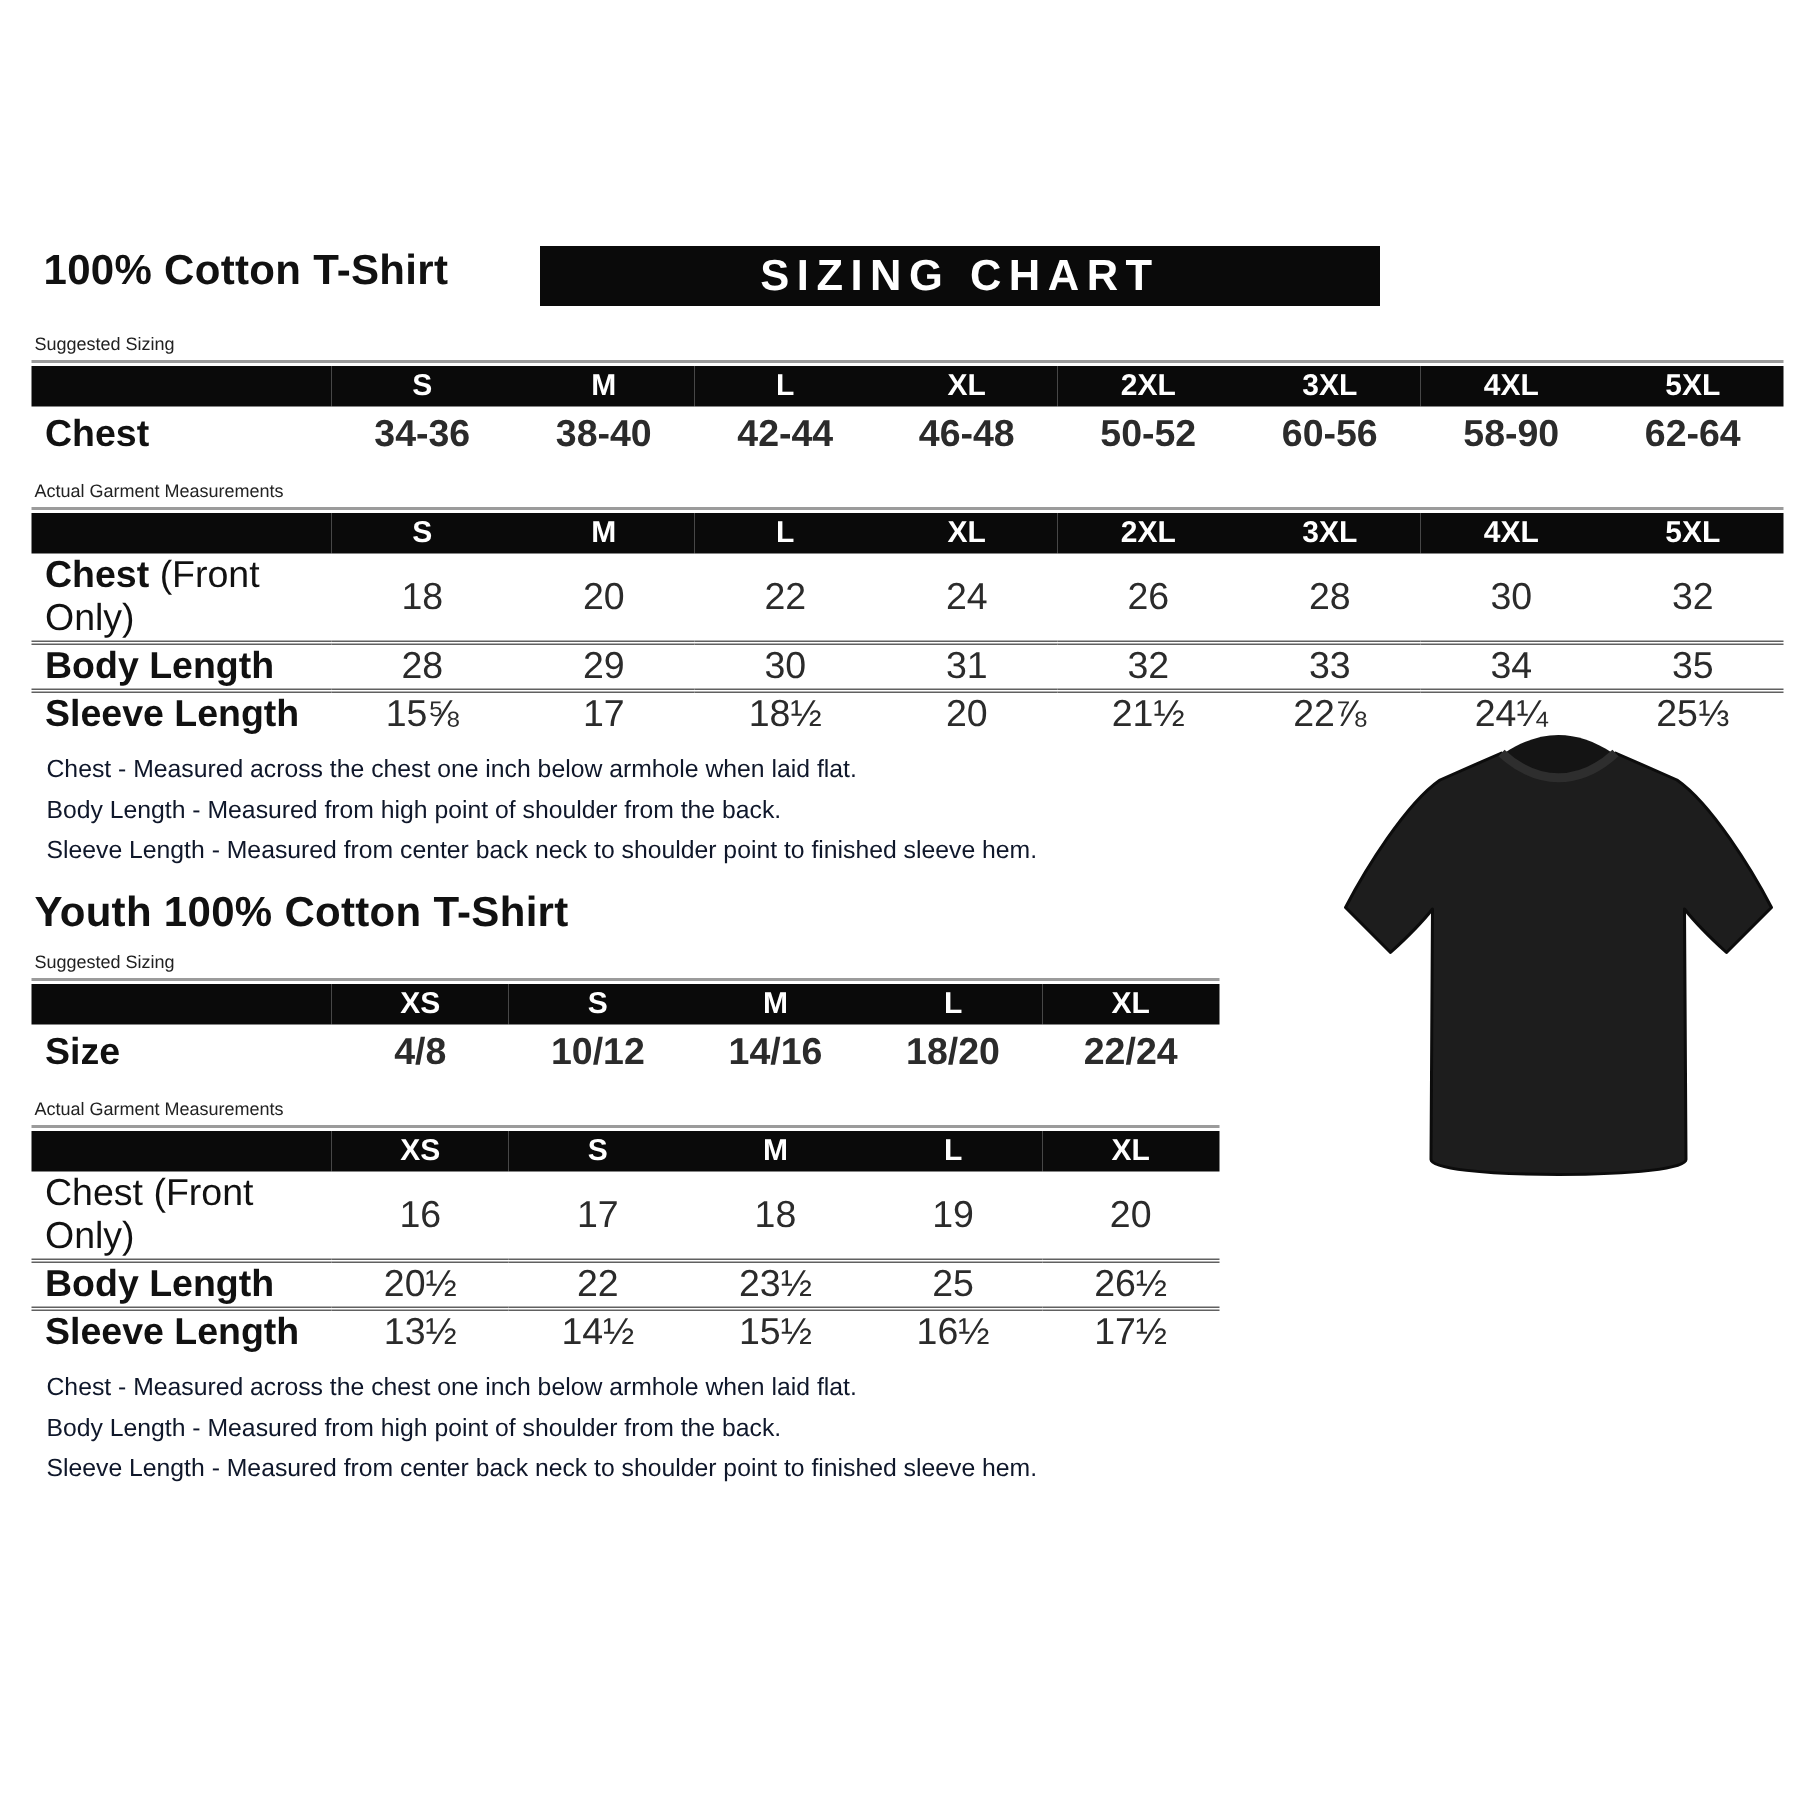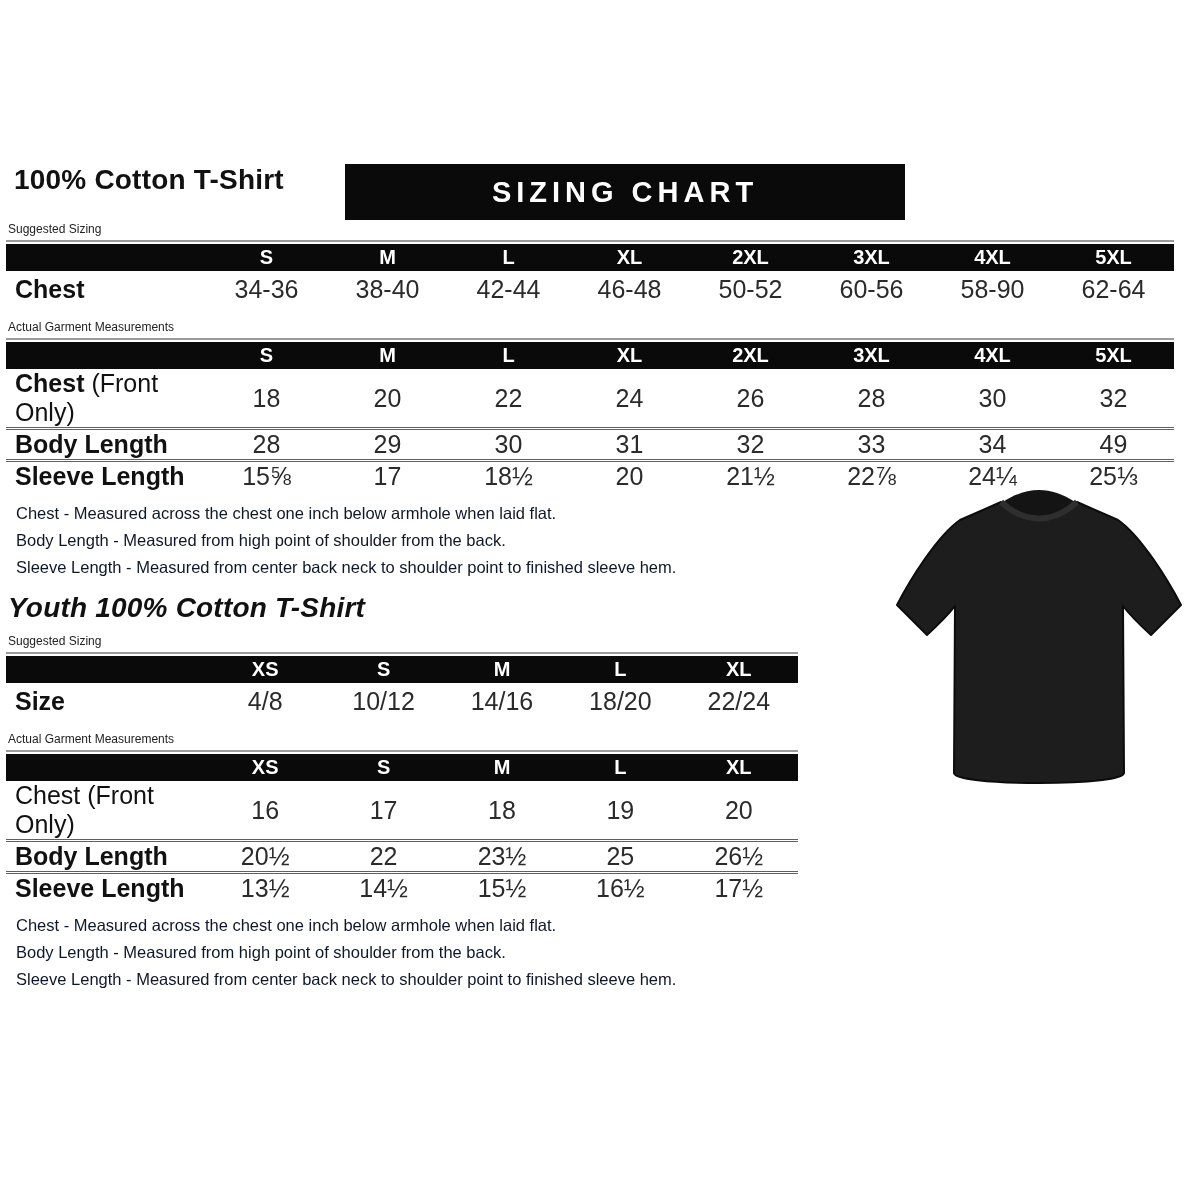--- a/index.html
+++ b/index.html
@@ -1,48 +1,48 @@
 <!DOCTYPE html>
 <html><head>
 <meta charset="utf-8">
 <style>
   html,body{margin:0;padding:0;}
   body{
     width:1200px;height:1200px;background:#ffffff;position:relative;overflow:hidden;
     font-family:"Liberation Sans","DejaVu Sans",sans-serif;color:#1a1a1a;
   }
-  .page{padding:164px 6px 0 6px;}
+  .page{padding:164px 6px 0 21px;}
   
   .header-row{display:flex;align-items:flex-start;height:46px;}
   .title{font-size:28px;font-weight:bold;margin:0;letter-spacing:.2px;color:#111;}
   .header-row .title{margin-left:8px;width:331px;flex:0 0 331px;}
   .banner{
-    width:560px;height:56px;background:#0a0a0a;color:#fff;
+    width:560px;height:40px;background:#0a0a0a;color:#fff;
     display:flex;align-items:center;justify-content:center;
     font-size:29px;font-weight:bold;letter-spacing:5px;
   }
   
   .sec{margin-top:12px;}
   .sec.adult{width:1168px;}
   .sec.youth{width:792px;}
   .sec-label{font-size:12px;color:#222;border-bottom:2px solid #9b9b9b;padding:0 0 4px 2px;}
   table{border-collapse:collapse;table-layout:fixed;width:100%;margin-top:2px;}
   col.c-label{width:200px;}
   thead th{background:#0a0a0a;color:#fff;font-size:20px;font-weight:bold;height:27px;padding:0;text-align:center;}
   td{font-size:25px;text-align:center;color:#2b2b2b;padding:0;}
-  .suggested td{height:37px;}
+  .suggested td{height:37px;font-weight:bold;}
   .actual td{height:29px;}
   td.rowlabel{text-align:left;padding-left:9px;font-weight:bold;color:#111;}
   td.rowlabel .note{font-weight:normal;}
   td.rowlabel .plain{font-weight:normal;}
   .actual tbody tr + tr{border-top:3px double #606060;}
   
   .notes{margin:13px 0 0 10px;}
   .notes div{font-size:16.5px;color:#0f172a;margin-bottom:9px;line-height:18px;}
-  .youth-title{margin:16px 0 0 2px;font-style:italic;}
+  .youth-title{margin:16px 0 0 2px;}
   .y-gap{margin-top:10px;}
   
   .tshirt-wrap{position:absolute;left:888px;top:478px;width:302px;height:335px;}
 </style>
 </head>
 <body>
 
 <div class="page">
 
   <div class="header-row">
@@ -139,21 +139,21 @@
         </tr>
         <tr>
           <td class="rowlabel">Body Length</td>
           <td>28</td>
           <td>29</td>
           <td>30</td>
           <td>31</td>
           <td>32</td>
           <td>33</td>
           <td>34</td>
-          <td>49</td>
+          <td>35</td>
         </tr>
         <tr>
           <td class="rowlabel">Sleeve Length</td>
           <td>15⅝</td>
           <td>17</td>
           <td>18½</td>
           <td>20</td>
           <td>21½</td>
           <td>22⅞</td>
           <td>24¼</td>

